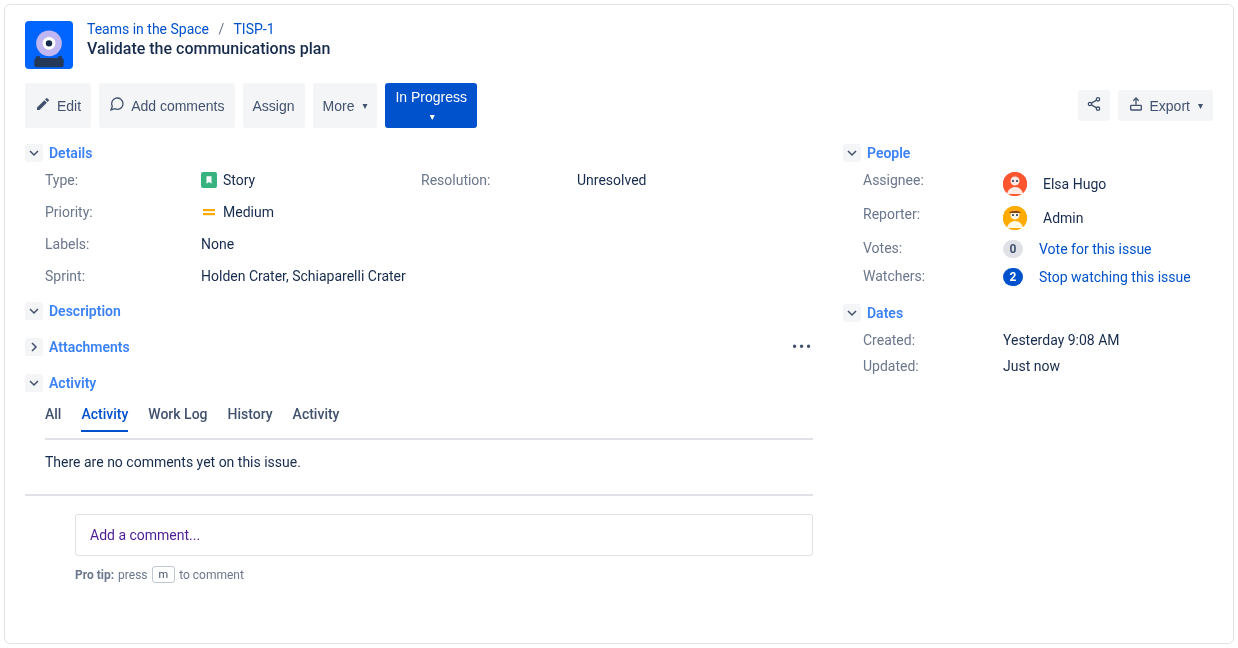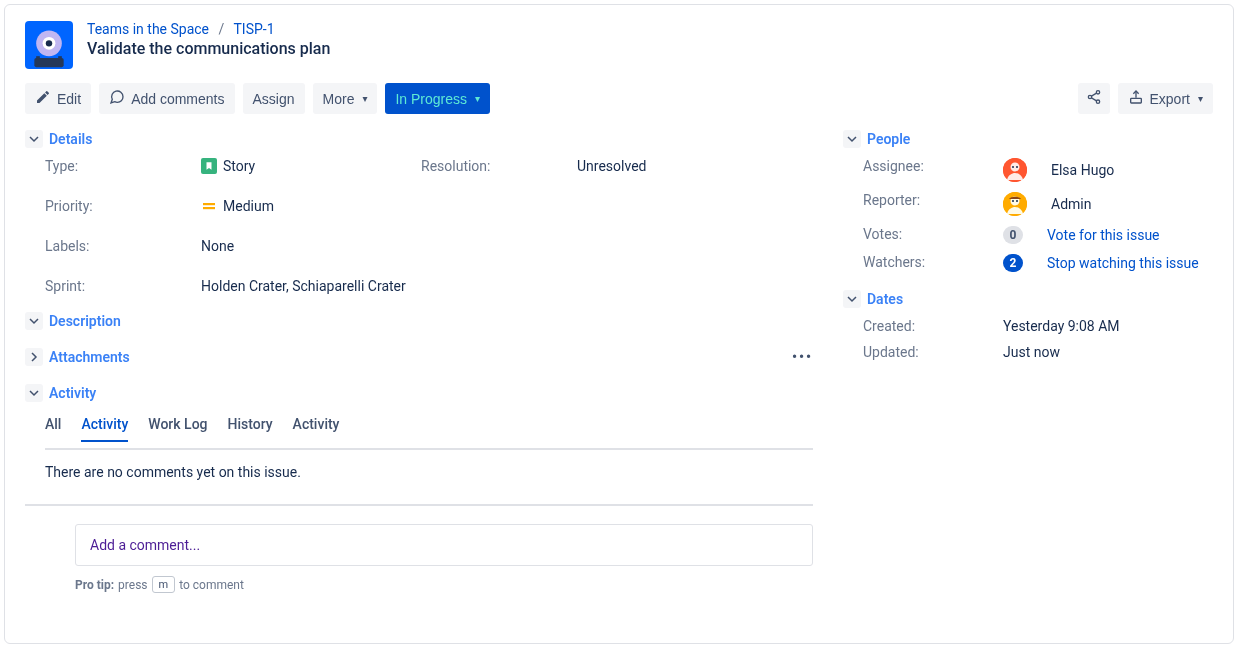--- a/index.html
+++ b/index.html
@@ -34,42 +34,42 @@
 
   .toolbar { display:flex; align-items:center; margin-bottom: 16px; }
   .toolbar-left { display:flex; gap:8px; }
   .toolbar-right { margin-left:auto; display:flex; gap:8px; }
   .btn {
     display:inline-flex; align-items:center; gap:6px;
     background:#F4F5F7; border:none; border-radius:3px;
     padding:6px 10px; font-size:14px; color:#42526E; cursor:pointer;
     font-weight:500;
   }
-  .btn.primary { background:#0052CC; color:#5eead4; }
+  .btn.primary { background:#0052CC; color:#ffffff;flex-direction:column; }
   .btn .caret { font-size:10px; margin-left:2px; }
   .btn svg { width:16px; height:16px; }
   .btn.icon-only { padding:6px 8px; }
 
   .content { display:flex; gap:30px; }
   .main-col { flex: 1 1 auto; max-width: 790px; }
   .side-col { flex: 0 0 370px; }
 
   .section { margin-bottom: 18px; }
   .section-header {
     display:flex; align-items:center; gap:6px;
     font-weight:600; color:#3b82f6; cursor:pointer;
     margin-bottom:10px;
   }
   .section-header .chev { width:18px; height:18px; display:inline-flex; align-items:center; justify-content:center; background:#F4F5F7; border-radius:3px;}
   .section-title { font-size:14px; }
 
   .details-grid {
     display:grid;
     grid-template-columns: 156px 220px 156px 220px;
-    row-gap:24px;
+    row-gap:16px;
     margin-left: 20px;
   }
   .field-label { color:#6B778C; }
   .field-value { color:#172B4D; display:flex; align-items:center; gap:6px;}
   .story-icon { width:16px; height:16px; background:#36B37E; border-radius:2px; display:inline-flex; align-items:center; justify-content:center; }
   .story-icon svg { width:10px; height:10px; }
   .priority-icon { width:16px; height:16px; display:inline-flex; align-items:center; justify-content:center; }
 
   .desc-placeholder { font-style: italic; color:#6B778C; margin-left:20px; }
 
@@ -87,21 +87,21 @@
   .comment-input {
     margin-left:50px; width:calc(100% - 50px);
     border:1px solid #DFE1E6; border-radius:3px;
     padding:12px 14px; color:#4c1d95; cursor:text;
     background:#fff;
   }
   .protip { margin:10px 0 0 50px; font-size:12px; color:#6B778C; display:flex; align-items:center; gap:4px; }
   .protip kbd { border:1px solid #C1C7D0; border-radius:3px; padding:1px 6px; font-size:11px; background:#fff; color:#42526E; font-family:inherit;}
 
   .side-grid { display:grid; grid-template-columns: 140px 1fr; row-gap:10px; margin-left:20px; }
-  .side-grid .field-value { gap:24px; }
+  .side-grid .field-value { gap:16px; }
   .avatar { width:24px; height:24px; border-radius:50%; display:inline-flex; align-items:center; justify-content:center; font-size:14px;}
   .avatar.orange { background:#FF5630; }
   .avatar.yellow { background:#FFAB00; }
   .avatar svg { width:24px; height:24px; }
   .badge { display:inline-flex; align-items:center; justify-content:center; min-width:20px; height:18px; border-radius:9px; font-size:12px; font-weight:700; padding:0 6px;}
   .badge.gray { background:#DFE1E6; color:#42526E; }
   .badge.blue { background:#0052CC; color:#fff; }
   .link { color:#0052CC; cursor:pointer; }
 </style>
 </head>

